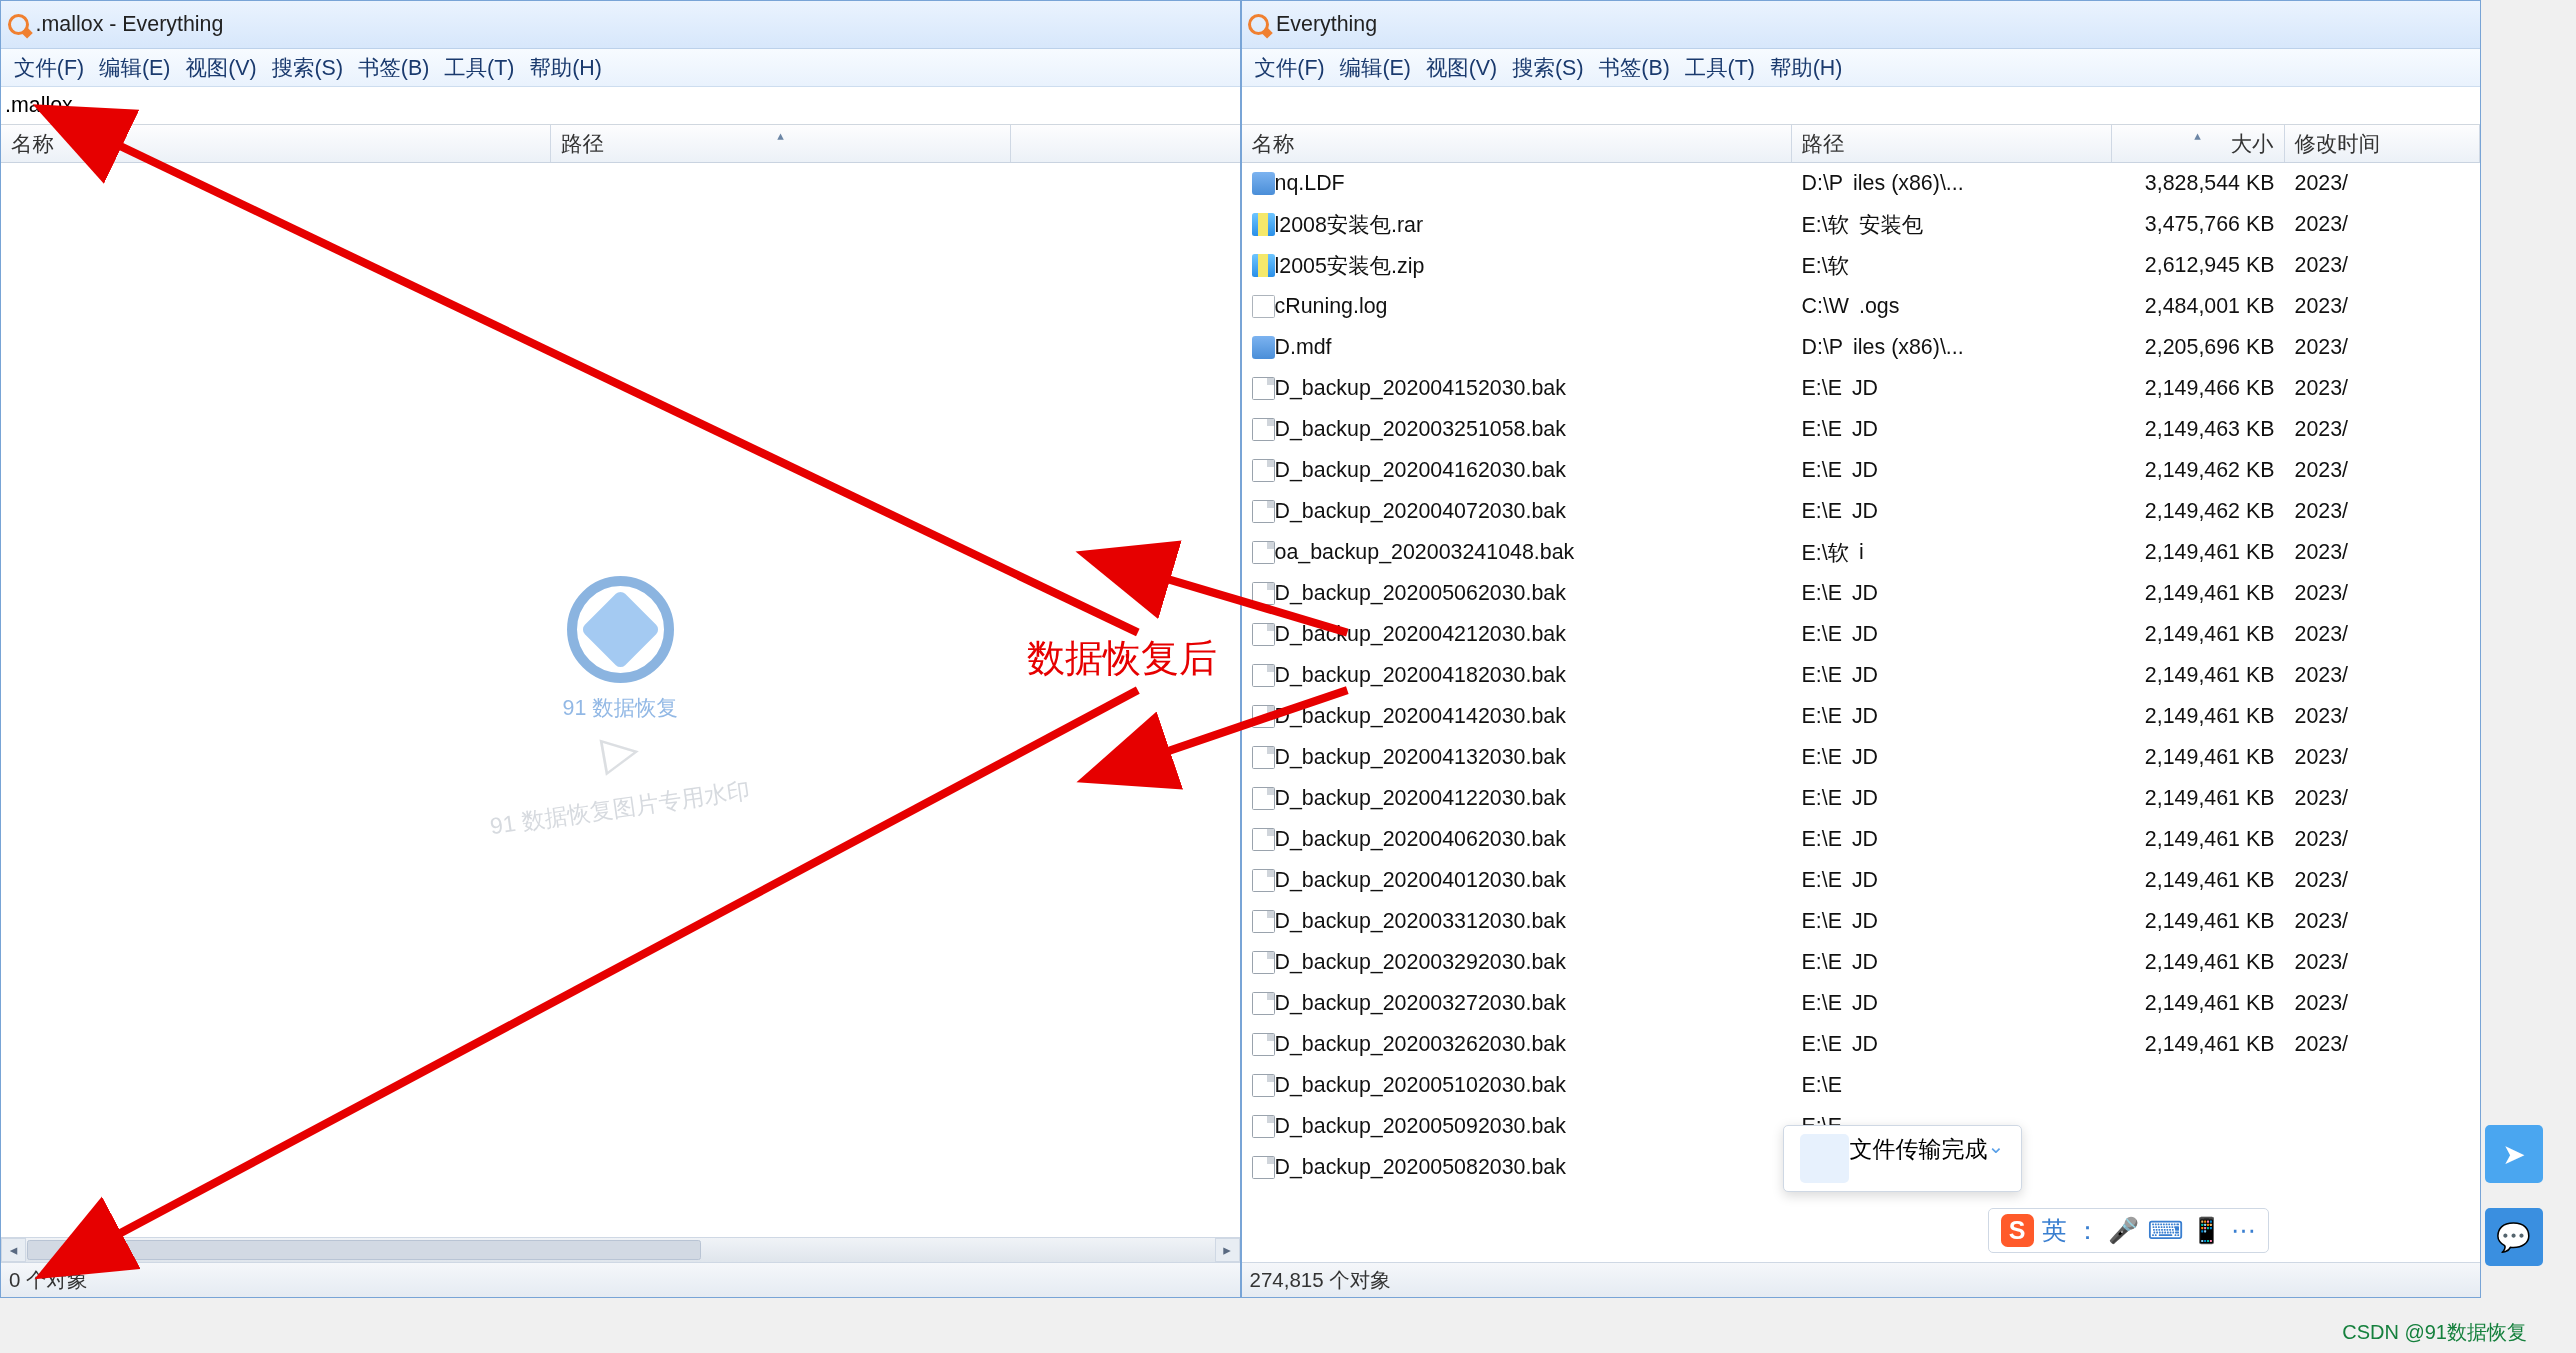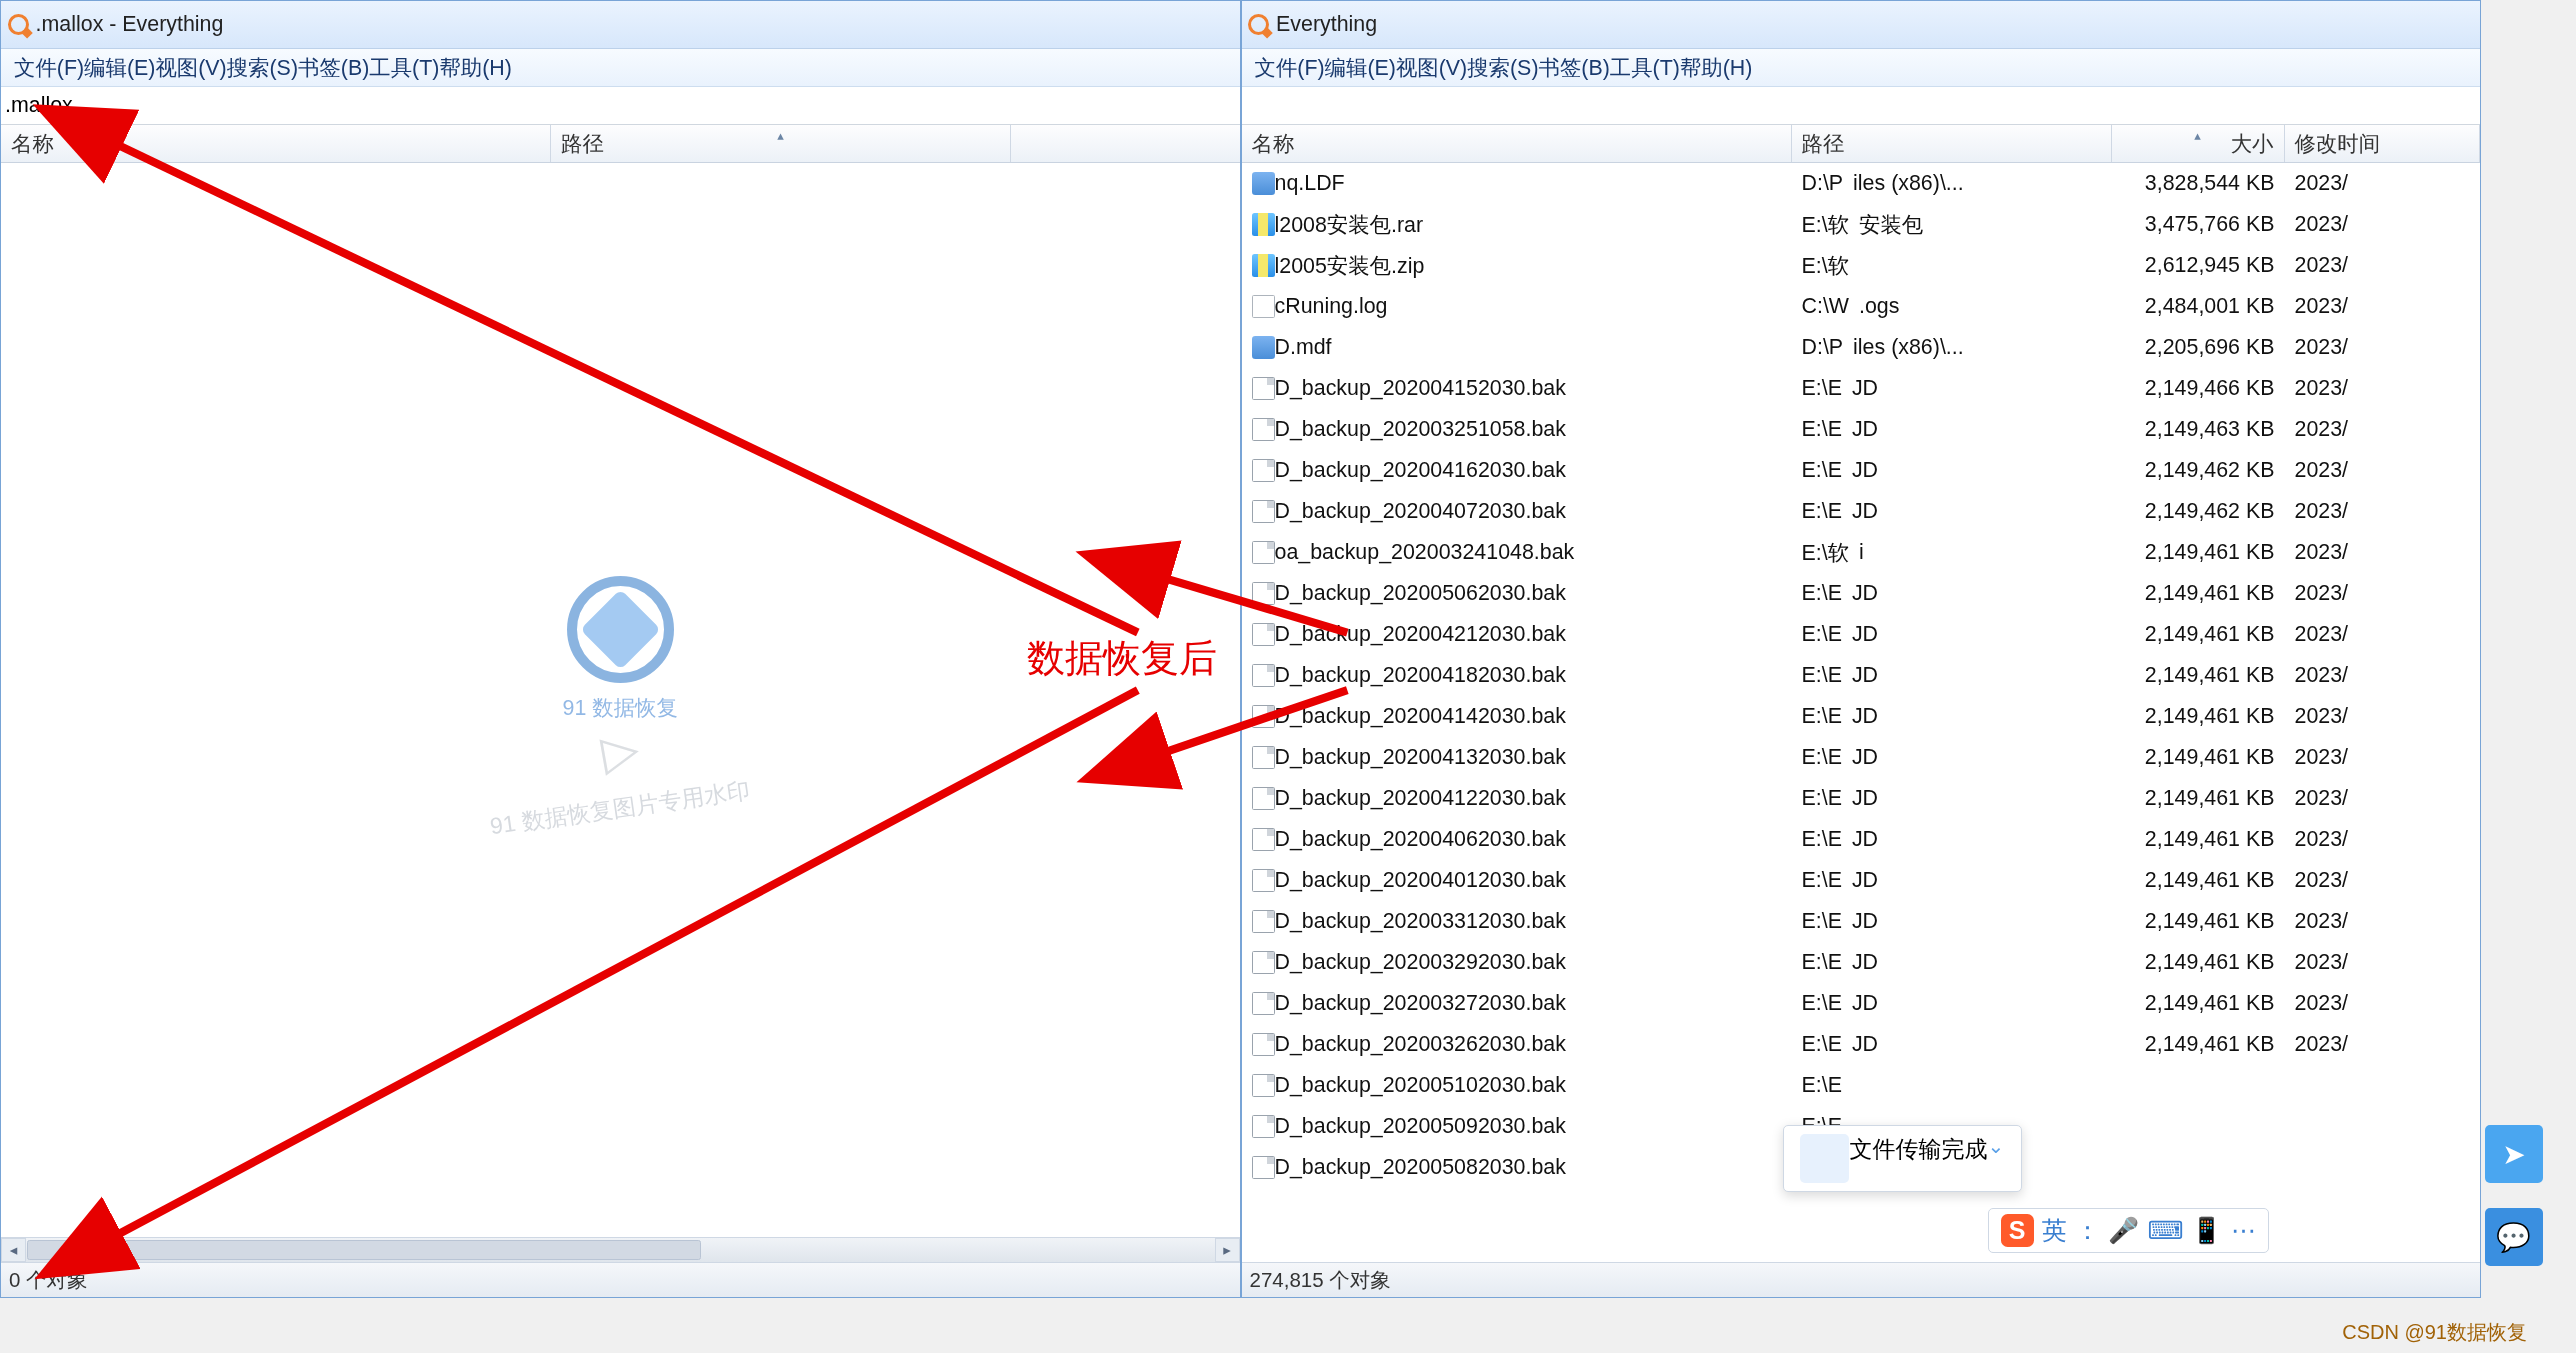--- a/index.html
+++ b/index.html
@@ -2,21 +2,21 @@
 <html style="font-size:13px"><head>
 <meta charset="utf-8">
 <style>
 * { box-sizing: border-box; margin: 0; padding: 0; font-family: "Microsoft YaHei", sans-serif; }
 body { background: #f0f0f0; width: 2576px; height: 1354px; position: relative; overflow: hidden; transform-origin: top left; }
 .wrap { display: flex; width: 2481px; height: 1298px; transform: scale(1); transform-origin: top left; border-radius: 12px; }
 .win { flex: 1; background: #fff; border: 1.6px solid #78a4d6; display: flex; flex-direction: column; font-size: 21.4px; color: #222; }
 .titlebar { height: 48px; background: linear-gradient(#eaf3fe,#d7e7fb); display: flex; align-items: center; padding: 0 6.6px; gap: 6.6px; border-bottom: 0.8px solid #bcd1ea; }
 .ticon { width: 21.4px; height: 21.4px; border-radius: 50%; border: 3.3px solid #f08030; position: relative; }
 .ticon::after { content:""; position:absolute; width:8.2px; height:8.2px; background:#f08030; bottom:-5px; right:-5px; transform:rotate(45deg); }
-.menubar { height: 38px; background: linear-gradient(#f7fbff,#e9f2fd); display: flex; align-items: center; padding: 0 13px; border-bottom: 0.8px solid #cdddef; color: #1a3a6e; }
+.menubar { height: 38px; background: linear-gradient(#f7fbff,#e9f2fd); display: flex; align-items: center; gap: 15px; padding: 0 13px; border-bottom: 0.8px solid #cdddef; color: #1a3a6e; }
 .searchbox { height: 38px; border-bottom: 0.8px solid #d0d7df; padding: 0 4px; display:flex; align-items:center; }
 .searchbox input { width:100%; border:none; outline:none; font-size:21.4px; }
 .cols { height: 38px; background: linear-gradient(#fdfdfe,#ecf1f7); display: flex; border-bottom: 0.8px solid #c9d3e0; color:#333; }
 .col { border-right: 0.8px solid #cfd8e4; display:flex; align-items:center; padding:0 10px; white-space:nowrap; overflow:hidden; position:relative; }
 .col.name { width: 550px; }
 .col.path { width: 460px; }
 .col.size { width: 173px; justify-content:flex-end; }
 .col.date { flex:1;font-family:Liberation Serif, serif; }
 .sort-arrow { position:absolute; left:50%; top:3.3px; transform:translateX(-50%); font-size:13px; color:#6b85a5; }
 .body { flex:1; overflow:hidden; position:relative; background:#fff; }
@@ -590,14 +590,14 @@
   <span class="ii">：</span>
   <span class="ii">🎤</span>
   <span class="ii">⌨</span>
   <span class="ii">📱</span>
   <span class="ii">⋯</span>
 </div>
 
 <div class="floatbtn" style="right:33px;top:1125px">➤</div>
 <div class="floatbtn" style="right:33px;top:1208px;background:#3a8fe0">💬</div>
 
-<div style="position:absolute;right:49px;bottom:8.2px;color:#a16207;font-size:20px">CSDN @91数据恢复</div>
+<div style="position:absolute;right:49px;bottom:8.2px;color:#15803d;font-size:20px">CSDN @91数据恢复</div>
 
 
 </body></html>

